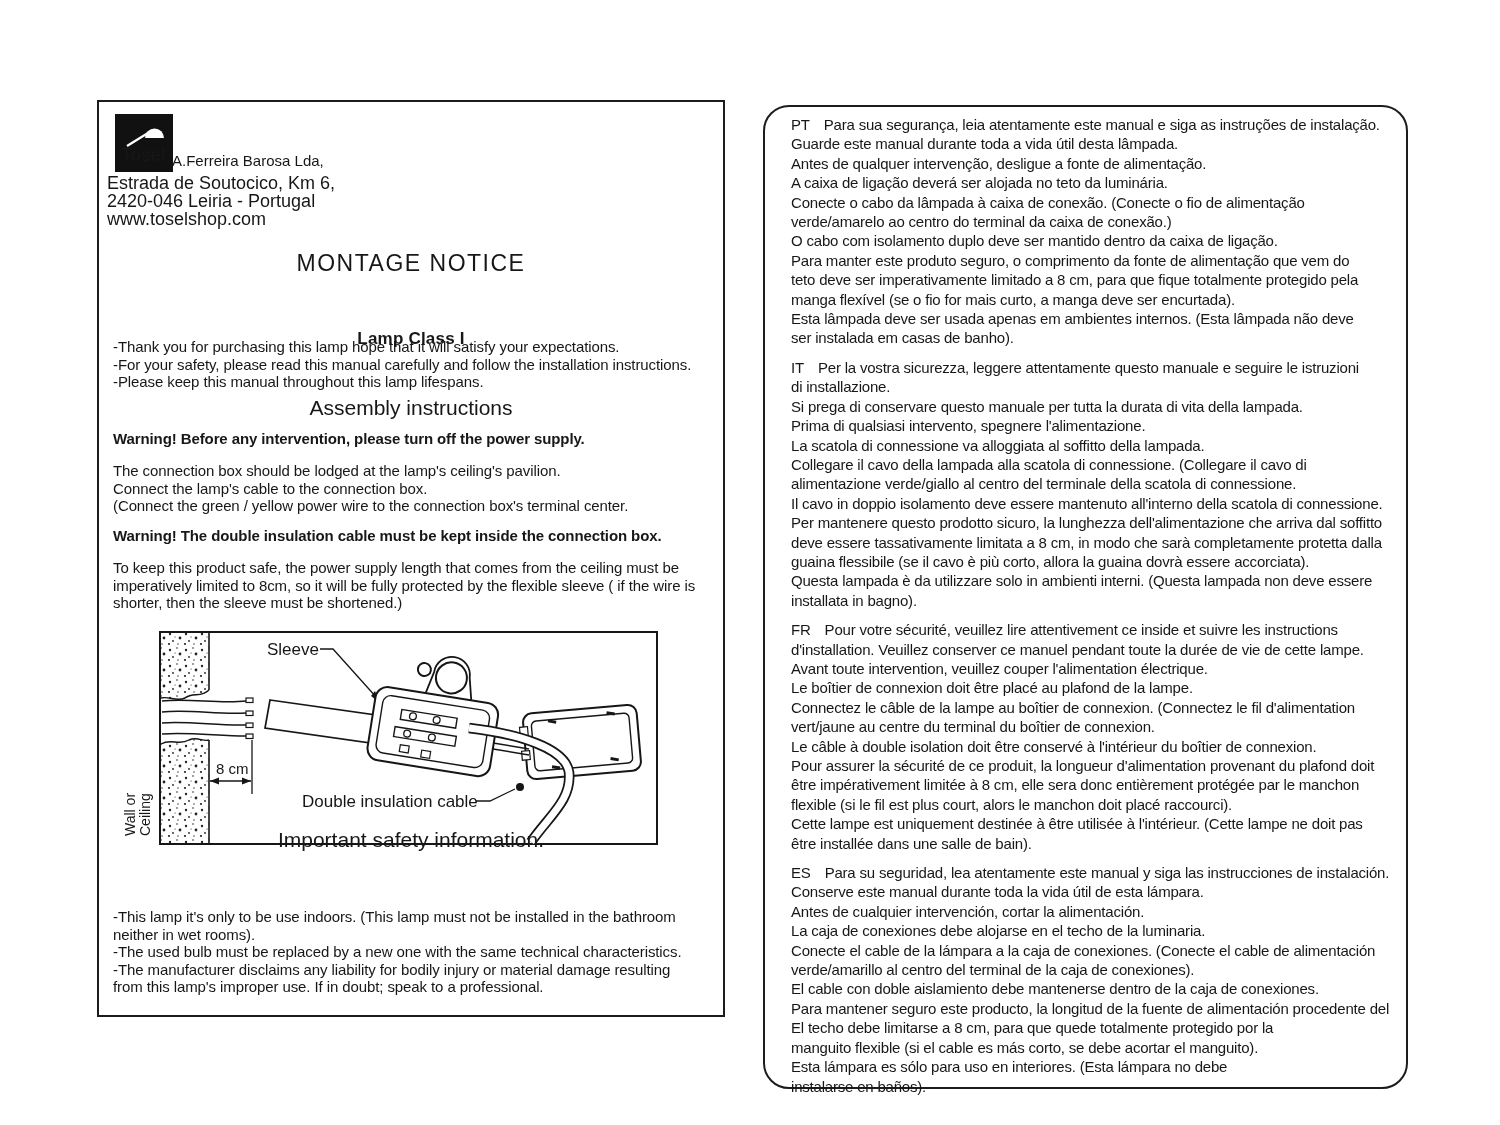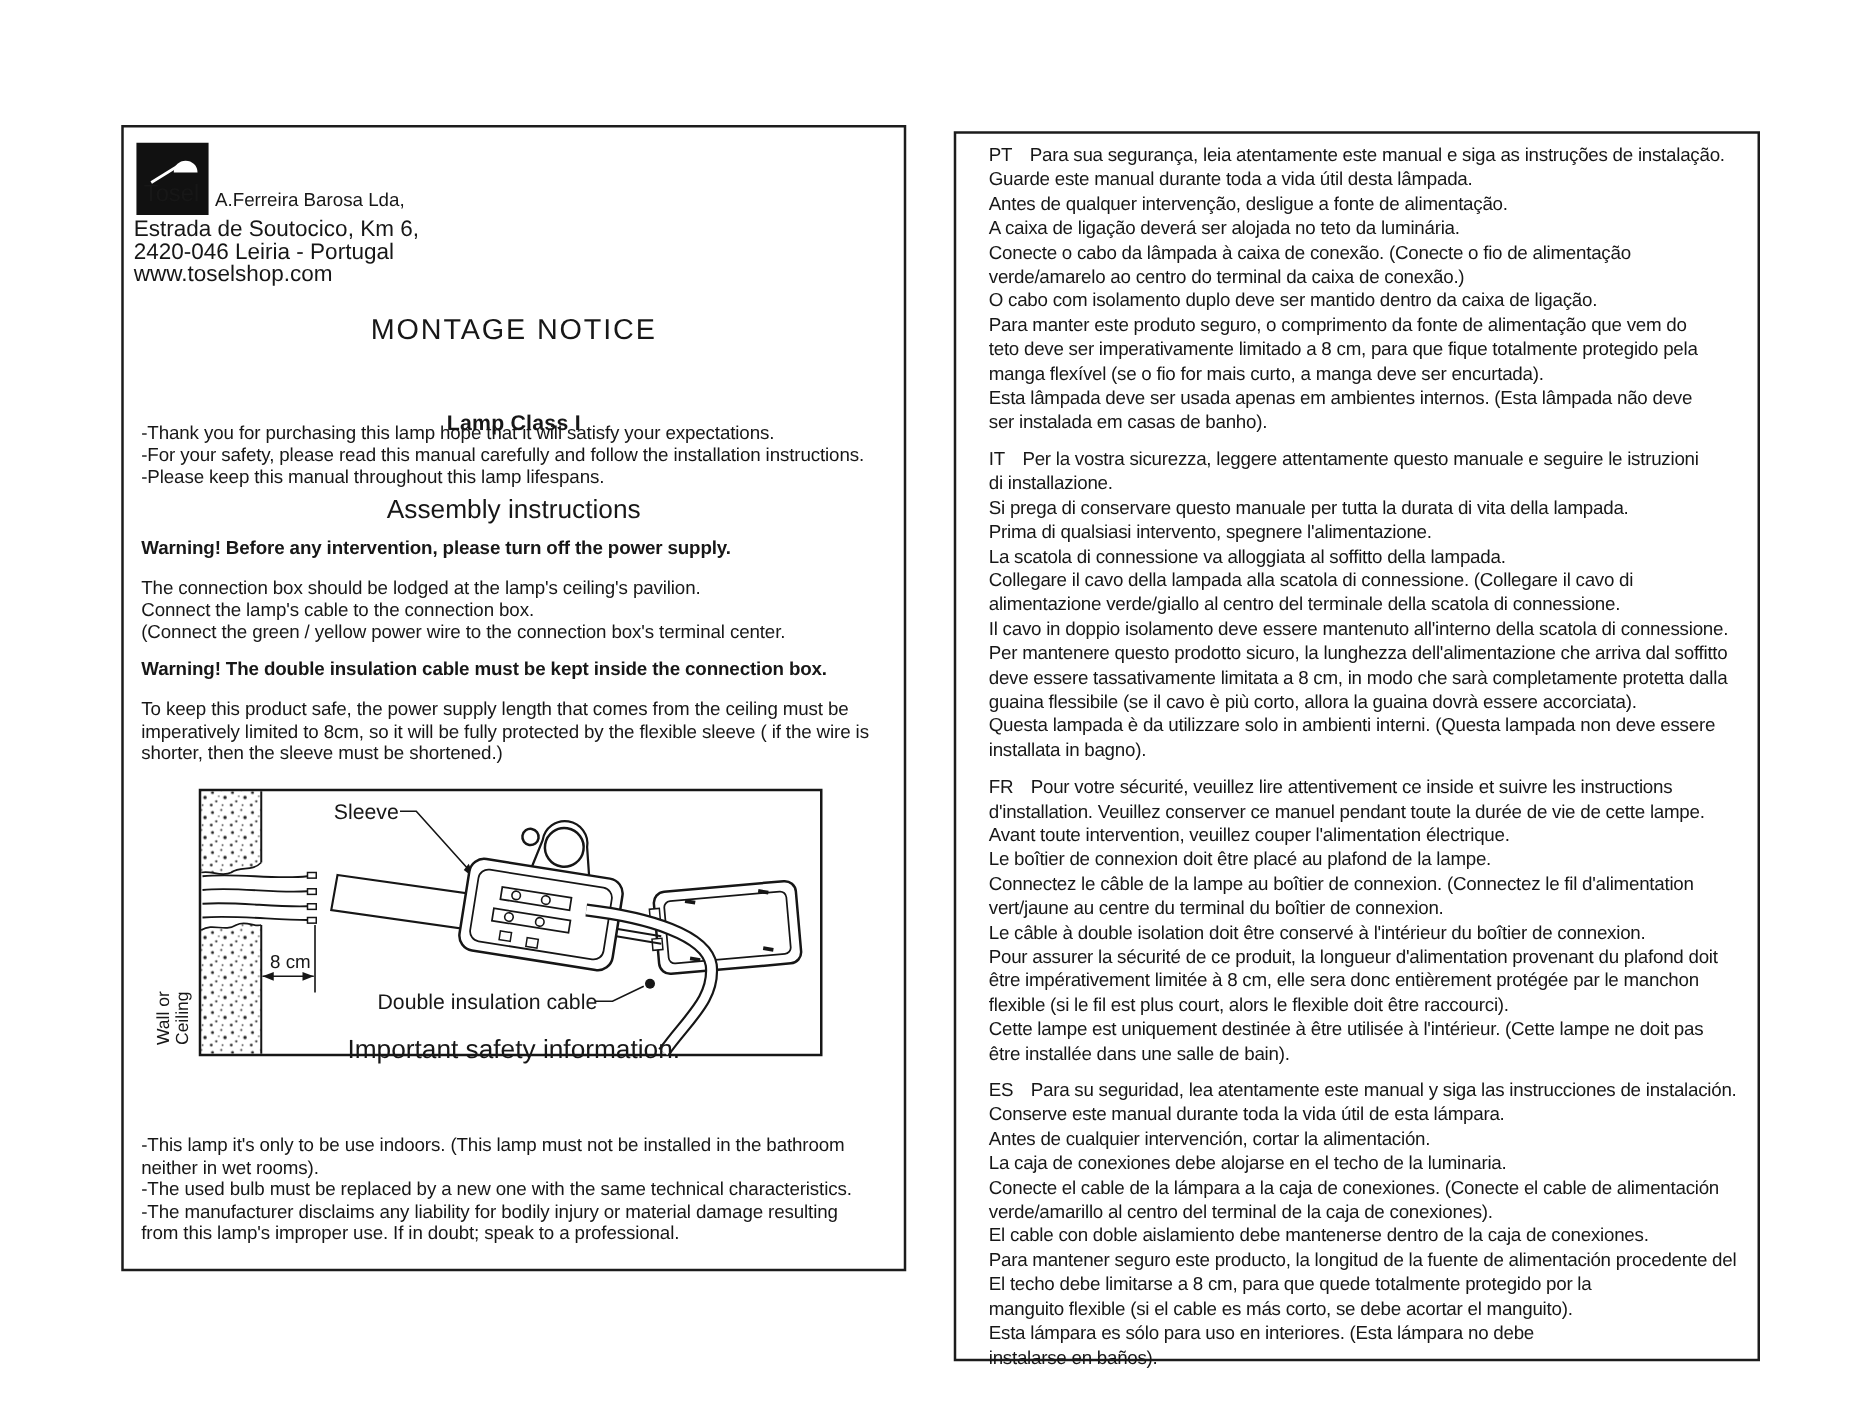--- a/index.html
+++ b/index.html
@@ -4,29 +4,29 @@
 <style>
   html,body{margin:0;padding:0;}
   body{
     width:1500px;height:1125px;position:relative;background:#ffffff;
     font-family:"Liberation Sans",sans-serif;color:#171717;
     -webkit-font-smoothing:antialiased;
   }
   .panel{position:absolute;background:#fff;border:2px solid #1c1c1c;box-sizing:border-box;}
   #left-panel{left:97px;top:100px;width:628px;height:917px;}
   #right-panel{left:763px;top:105px;width:645px;height:984px;padding:8px 16px 0 26px;
-               font-size:15px;line-height:19.4px;letter-spacing:-0.2px;}
+               font-size:15px;line-height:19.4px;letter-spacing:-0.2px;border-radius:26px;}
   .abs{position:absolute;}
   .centered{left:0;width:100%;text-align:center;}
   .h-title{font-size:23px;letter-spacing:1.5px;}
   .h-sub{font-size:17px;font-weight:bold;letter-spacing:.2px;margin-top:36px;}
   .h-section{font-size:21px;}
   .body-lines{font-size:15px;line-height:17.6px;letter-spacing:-0.1px;}
   .bold-line{font-weight:bold;}
-  .logo-box{left:10px;top:12px;width:70px;height:58px;}
+  .logo-box{left:10px;top:12px;width:70px;height:58px;text-align:center;}
   .company-line{left:73px;top:50px;font-size:15px;}
   .address-lines{left:8px;top:72px;font-size:18px;line-height:18px;}
   .lang-section{margin:0 0 10px 0;}
   .lang-code{display:inline-block;margin-right:14px;}
   svg text{font-family:"Liberation Sans",sans-serif;fill:#171717;}
 </style>
 </head>
 <body>
 
 <div class="panel" id="left-panel">
@@ -224,21 +224,21 @@
     <div><span class="lang-code">FR</span><span>Pour votre sécurité, veuillez lire attentivement ce inside et suivre les instructions</span></div>
     <div>
         <div>d'installation. Veuillez conserver ce manuel pendant toute la durée de vie de cette lampe.</div>
         <div>Avant toute intervention, veuillez couper l'alimentation électrique.</div>
         <div>Le boîtier de connexion doit être placé au plafond de la lampe.</div>
         <div>Connectez le câble de la lampe au boîtier de connexion. (Connectez le fil d'alimentation</div>
         <div>vert/jaune au centre du terminal du boîtier de connexion.</div>
         <div>Le câble à double isolation doit être conservé à l'intérieur du boîtier de connexion.</div>
         <div>Pour assurer la sécurité de ce produit, la longueur d'alimentation provenant du plafond doit</div>
         <div>être impérativement limitée à 8 cm, elle sera donc entièrement protégée par le manchon</div>
-        <div>flexible (si le fil est plus court, alors le flexible doit être raccourci).</div>
+        <div>flexible (si le fil est plus court, alors le manchon doit placé raccourci).</div>
         <div>Cette lampe est uniquement destinée à être utilisée à l'intérieur. (Cette lampe ne doit pas</div>
         <div>être installée dans une salle de bain).</div>
       </div>
   </div>
 
   <div class="lang-section">
     <div><span class="lang-code">ES</span><span>Para su seguridad, lea atentamente este manual y siga las instrucciones de instalación.</span></div>
     <div>
         <div>Conserve este manual durante toda la vida útil de esta lámpara.</div>
         <div>Antes de cualquier intervención, cortar la alimentación.</div>

